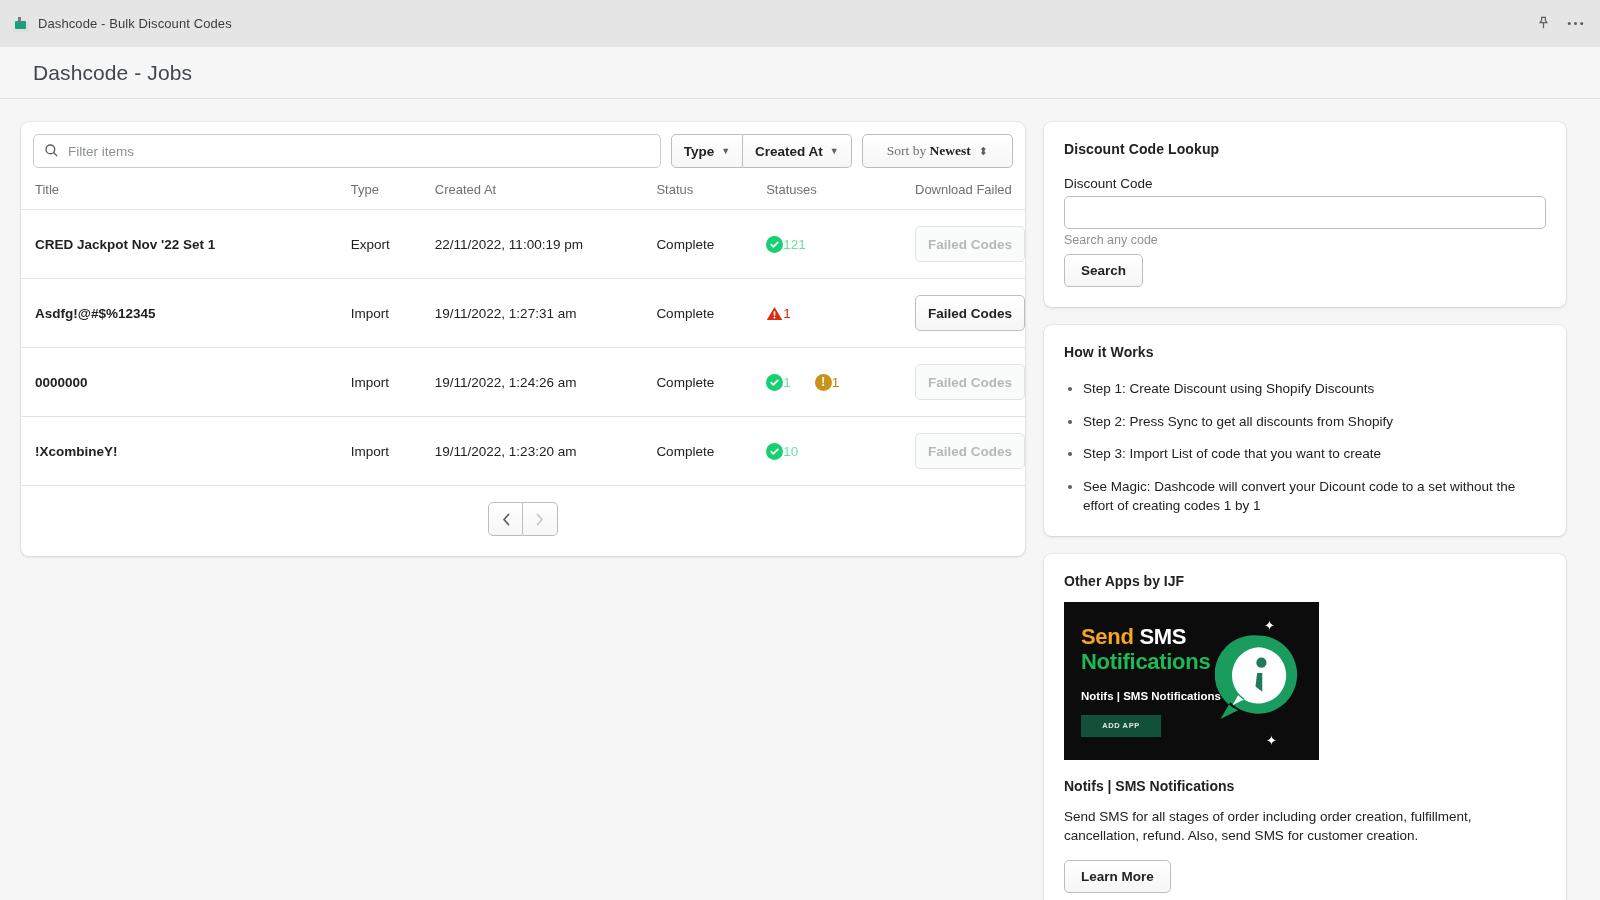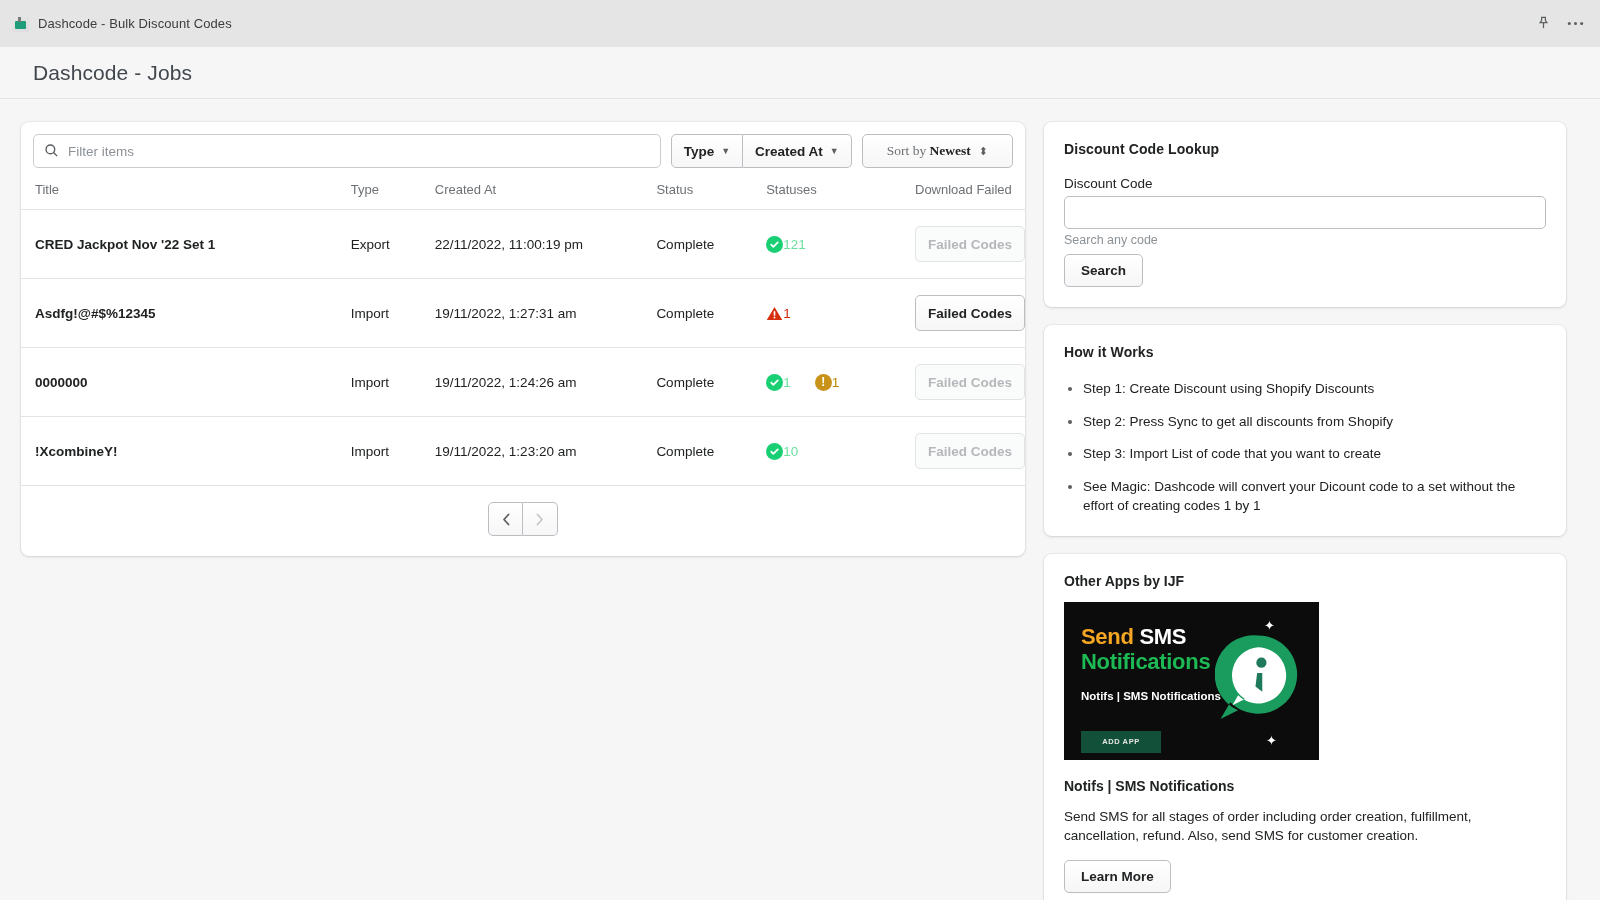--- a/index.html
+++ b/index.html
@@ -288,21 +288,21 @@
     position: relative;
     overflow: hidden;
     margin-bottom: 18px;
   }
   .promo-l1 { position: absolute; left: 17px; top: 22px; font-size: 22px; font-weight: 700; letter-spacing: -.3px; }
   .promo-l1 .o { color: #f5a623; }
   .promo-l1 .w { color: #ffffff; }
   .promo-l2 { position: absolute; left: 17px; top: 47px; font-size: 22px; font-weight: 700; color: #1db954; letter-spacing: -.3px; }
   .promo-sub { position: absolute; left: 17px; top: 88px; font-size: 11.5px; font-weight: 700; color: #ffffff; }
   .promo-cta {
-    position: absolute; left: 17px; top: 129px;
+    position: absolute; left: 17px; top: 113px;
     width: 80px; height: 22px;
     background: #12503a;
     display: flex; align-items: center; justify-content: center;
     color: #e6e6e6; font-size: 7.5px; font-weight: 700; letter-spacing: .6px;
   }
   .promo-logo {
     position: absolute; right: 18px; top: 30px;
     width: 86px; height: 92px;
   }
   .spark { position: absolute; color: #fff; font-size: 13px; }

